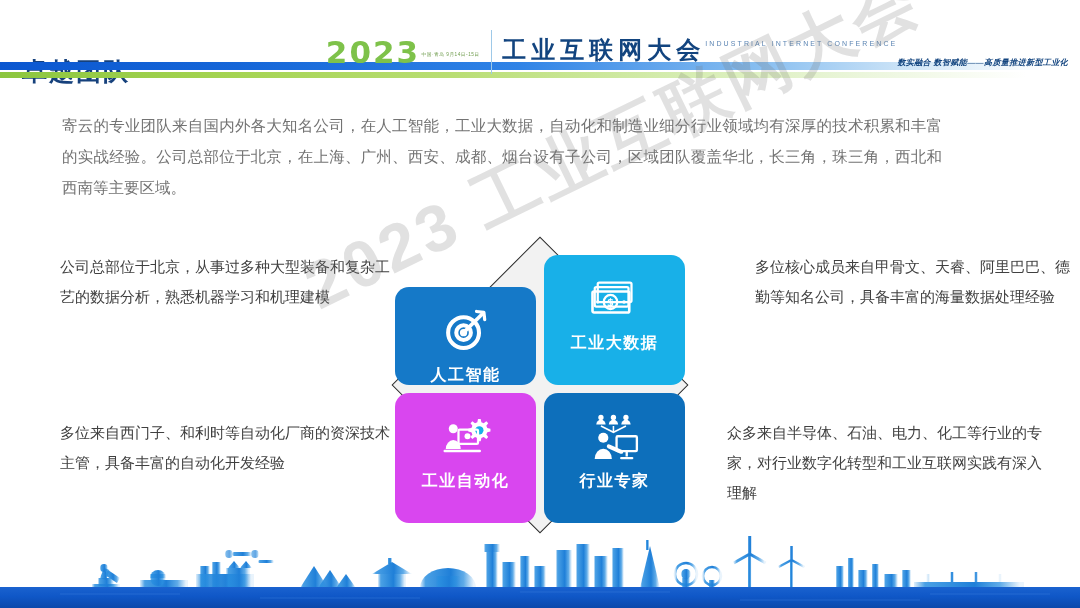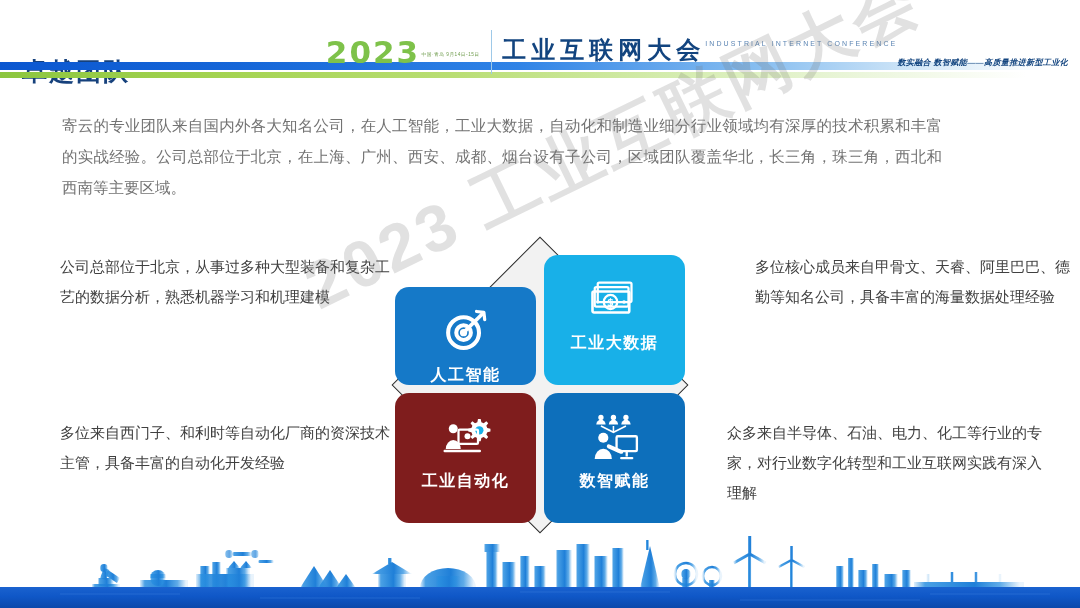--- a/index.html
+++ b/index.html
@@ -202,21 +202,21 @@
   .tile-label {
     margin-top: 8px;
     font-size: 16px;
     font-weight: bold;
     color: #ffffff;
     letter-spacing: 1.5px;
     white-space: nowrap;
   }
   #tile-ai       { background: #1579c8; margin-top: 32px; }
   #tile-bigdata  { background: #18b0e8; }
-  #tile-auto     { background: #7f1d1d; }
+  #tile-auto     { background: #d946ef; }
   #tile-expert   { background: #0d6fbb; }
 
   
   #watermark {
     position: absolute;
     left: 290px;
     top: 250px;
     transform: rotate(-26deg);
     transform-origin: left top;
     font-size: 66px;
@@ -356,21 +356,21 @@
             <circle cx="17" cy="33" r="6.5" fill="#ffffff"></circle>
 
             <path d="M6 60 a11 13 0 0 1 22 0 z" fill="#ffffff"></path>
             <path d="M24 44 L40 51" stroke="#ffffff" stroke-width="5" stroke-linecap="round"></path>
 
             <rect x="34" y="31" width="26" height="19" rx="1.5" fill="none" stroke="#ffffff" stroke-width="3"></rect>
             <path d="M47 50 L47 57" stroke="#ffffff" stroke-width="3"></path>
             <path d="M40 59 L54 59" stroke="#ffffff" stroke-width="3" stroke-linecap="round"></path>
           </svg>
         </div>
-        <div class="tile-label">数智赋能</div>
+        <div class="tile-label">行业专家</div>
       </div>
 
     </div>
   </div>
 
   <div id="watermark">2023 工业互联网大会</div>
 
   <div id="bottom-band">
     <svg id="city-svg" viewBox="0 0 1080 78" preserveAspectRatio="none">
       <defs>

